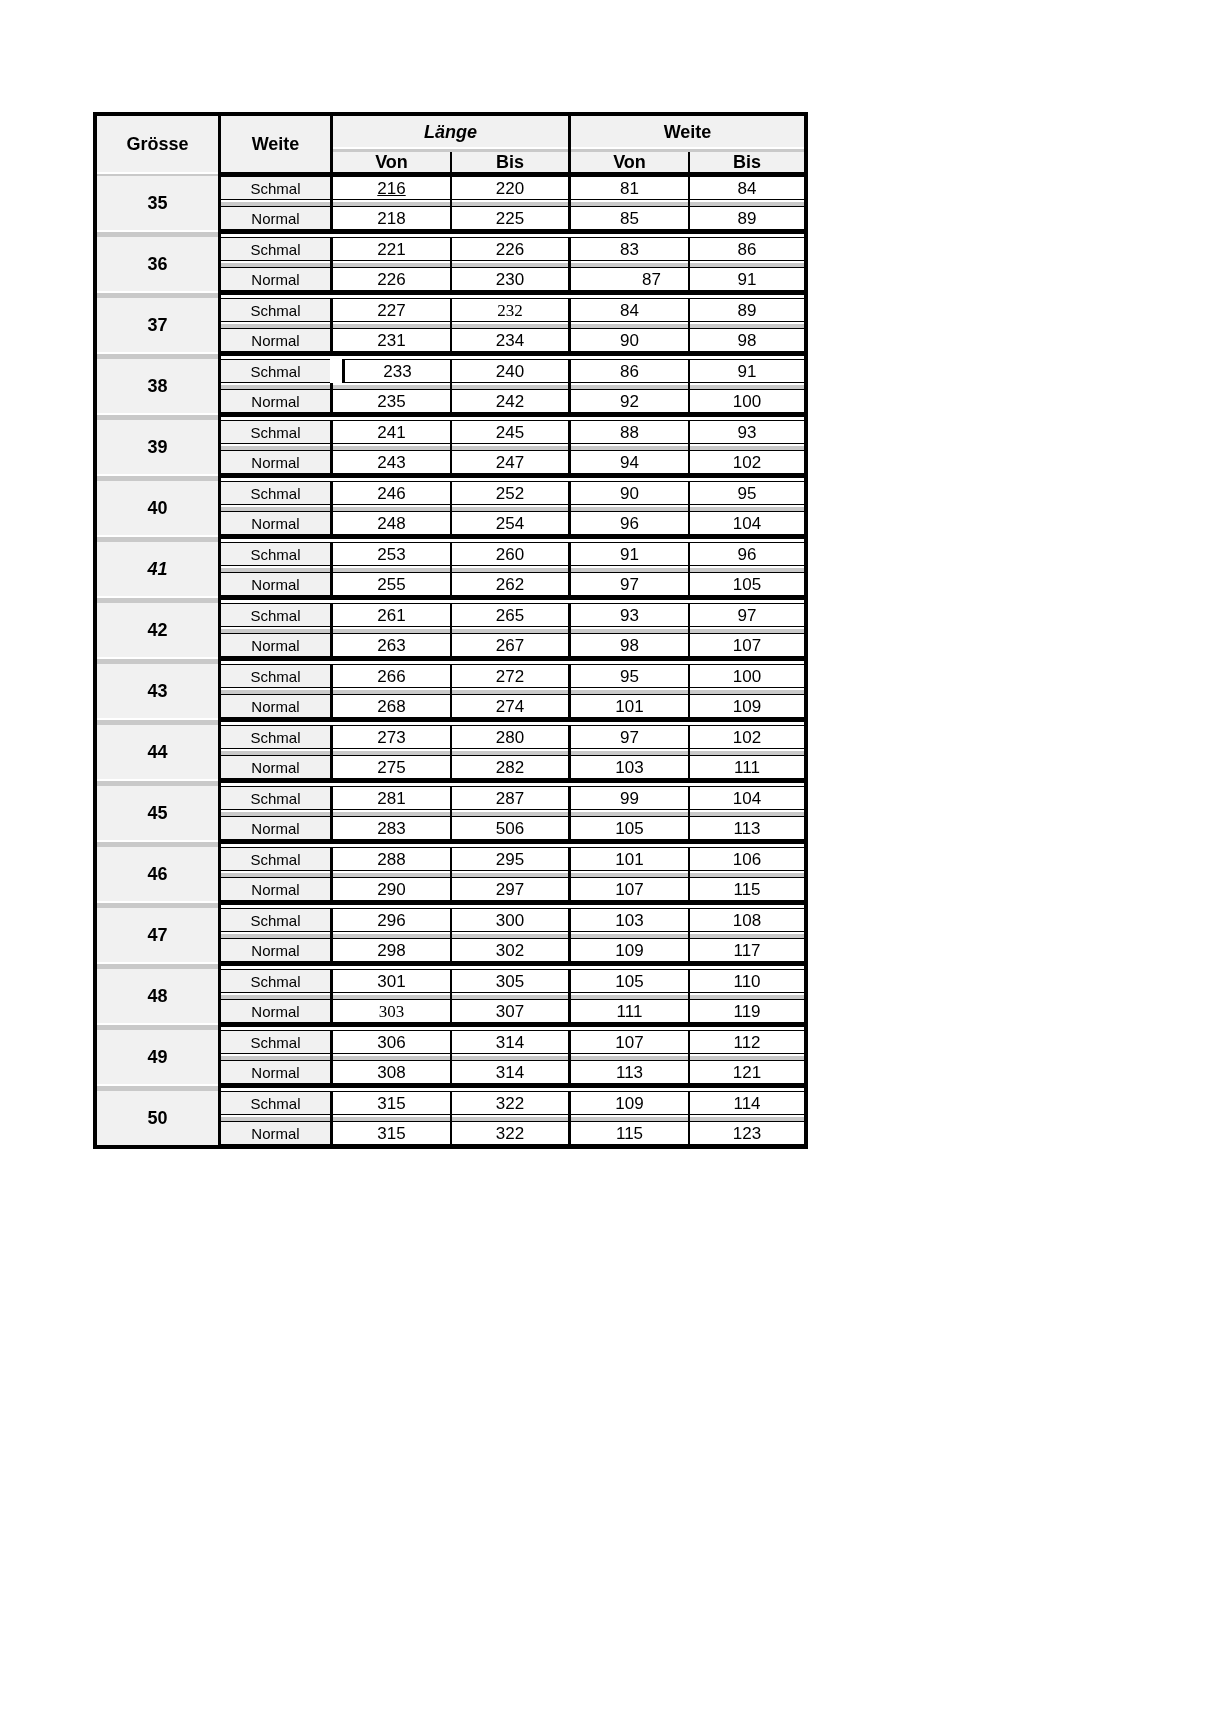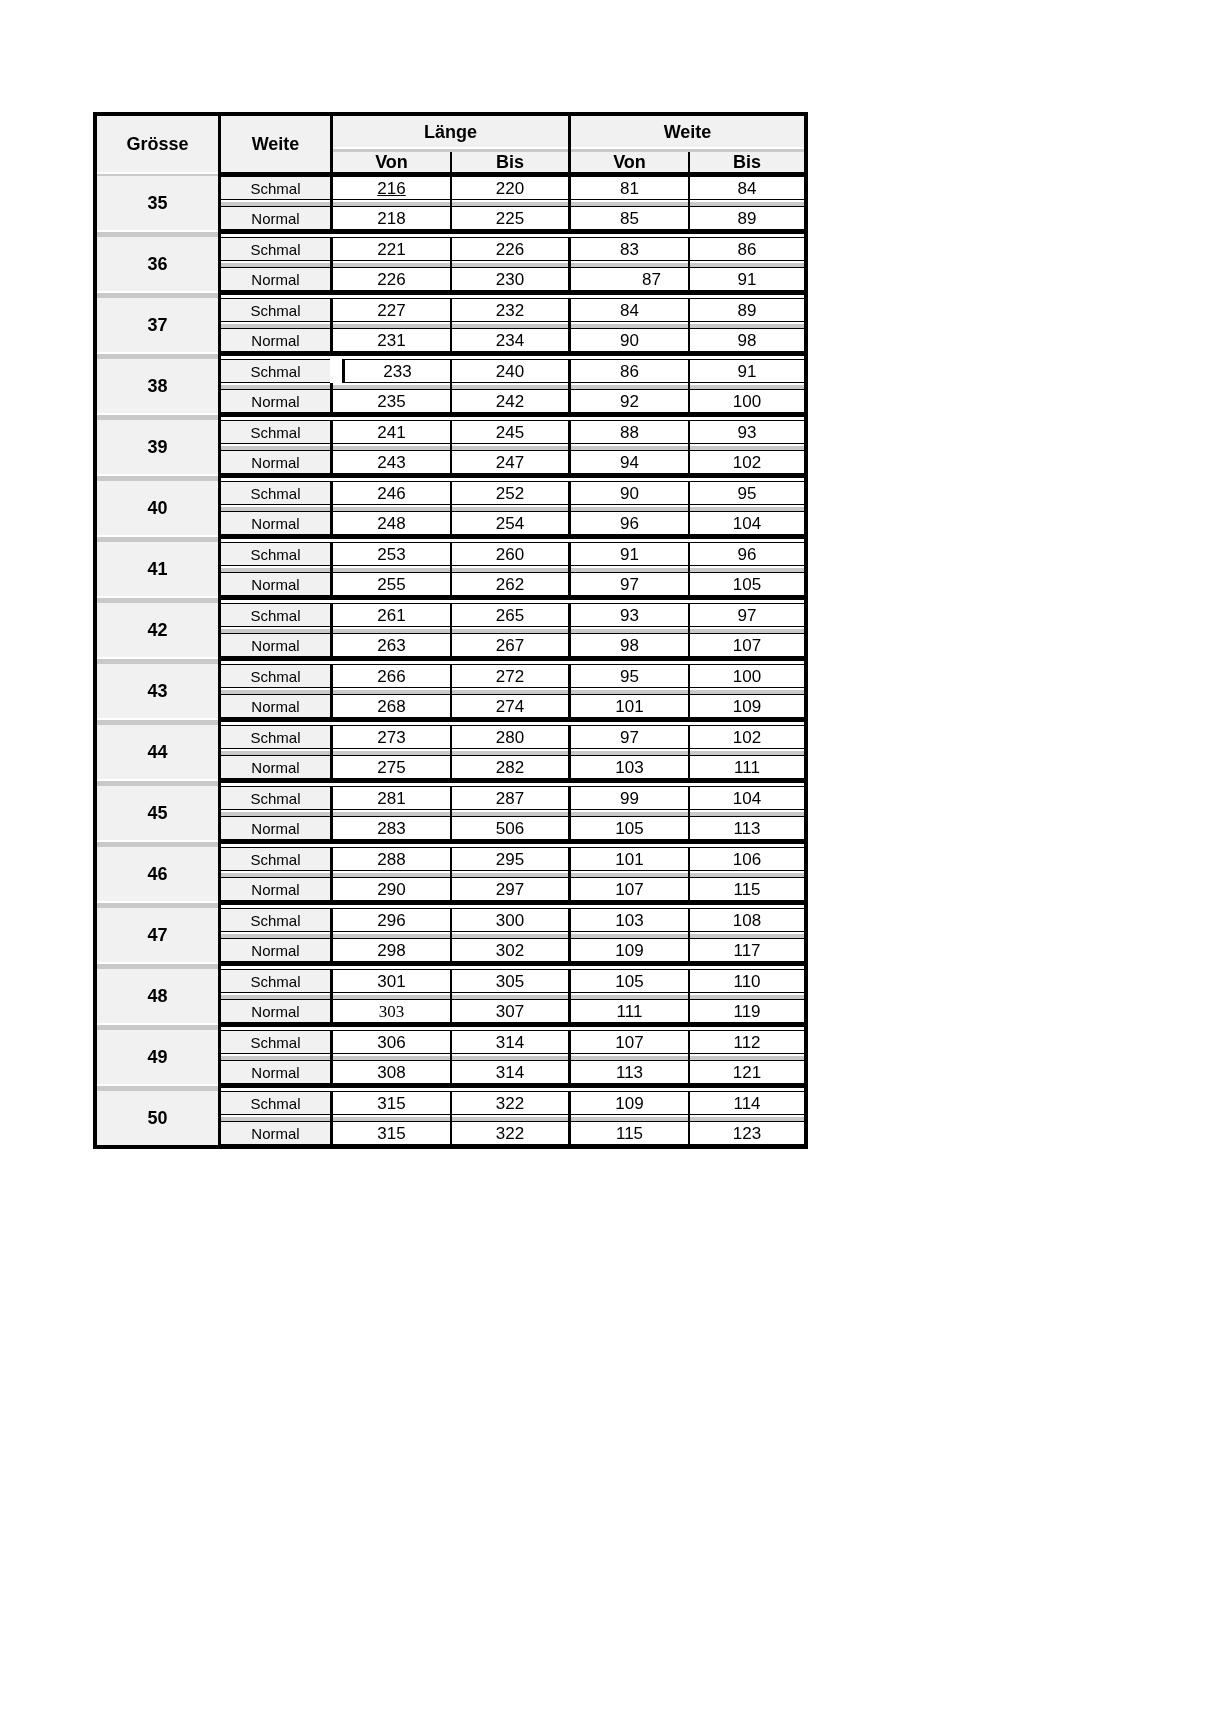--- a/index.html
+++ b/index.html
@@ -60,21 +60,21 @@
   }
 </style>
 </head>
 <body>
 
 <div class="page">
   <div class="size-table">
 
     <div class="cell gray hdr" style="grid-column:1; grid-row:1 / span 3;">Grösse</div>
     <div class="cell gray hdr bl3" style="grid-column:2; grid-row:1 / span 3;">Weite</div>
-    <div class="cell gray hdr bl3" style="grid-column:3 / span 2; grid-row:1;">Länge</div>
+    <div class="cell gray hdr bl3" style="grid-column:3 / span 2; grid-row:1;font-style:italic;">Länge</div>
     <div class="cell gray hdr bl3" style="grid-column:5 / span 2; grid-row:1;">Weite</div>
 
     <div class="sep bl3" style="grid-column:3 / span 2; grid-row:2;"></div>
     <div class="sep bl3" style="grid-column:5 / span 2; grid-row:2;"></div>
 
     <div class="cell gray hdr bl3" style="grid-column:3; grid-row:3;">Von</div>
     <div class="cell gray hdr bl2" style="grid-column:4; grid-row:3;">Bis</div>
     <div class="cell gray hdr bl3" style="grid-column:5; grid-row:3;">Von</div>
     <div class="cell gray hdr bl2" style="grid-column:6; grid-row:3;">Bis</div>
 
@@ -113,21 +113,21 @@
       <div class="sep bl3" style="grid-area: 10 / 2;"></div>
       <div class="sep bl3" style="grid-area: 10 / 3;"></div>
       <div class="sep bl2" style="grid-area: 10 / 4;"></div>
       <div class="sep bl3" style="grid-area: 10 / 5;"></div>
       <div class="sep bl2" style="grid-area: 10 / 6;"></div>
       <div class="sep" style="grid-area: 12 / 1;"></div>
       <div class="gsep bl3" style="grid-area: 12 / 2 / auto / span 5;"></div>
       <div class="cell gray size" style="grid-area: 13 / 1 / span 3;">37</div>
       <div class="cell gray lbl bt bb bl3" style="grid-area: 13 / 2;">Schmal</div>
       <div class="cell white num bt bb bl3" style="grid-area: 13 / 3;">227</div>
-      <div class="cell white num bt bb bl2" style="grid-area: 13 / 4;">232</div>
+      <div class="cell white num bt bb bl2" style="grid-area: 13 / 4; font-family: Liberation Serif, serif;">232</div>
       <div class="cell white num bt bb bl3" style="grid-area: 13 / 5;">84</div>
       <div class="cell white num bt bb bl2" style="grid-area: 13 / 6;">89</div>
       <div class="cell gray lbl bt bb bl3" style="grid-area: 15 / 2;">Normal</div>
       <div class="cell white num bt bb bl3" style="grid-area: 15 / 3;">231</div>
       <div class="cell white num bt bb bl2" style="grid-area: 15 / 4;">234</div>
       <div class="cell white num bt bb bl3" style="grid-area: 15 / 5;">90</div>
       <div class="cell white num bt bb bl2" style="grid-area: 15 / 6;">98</div>
       <div class="sep bl3" style="grid-area: 14 / 2;"></div>
       <div class="sep bl3" style="grid-area: 14 / 3;"></div>
       <div class="sep bl2" style="grid-area: 14 / 4;"></div>
@@ -182,21 +182,21 @@
       <div class="cell white num bt bb bl2" style="grid-area: 27 / 4;">254</div>
       <div class="cell white num bt bb bl3" style="grid-area: 27 / 5;">96</div>
       <div class="cell white num bt bb bl2" style="grid-area: 27 / 6;">104</div>
       <div class="sep bl3" style="grid-area: 26 / 2;"></div>
       <div class="sep bl3" style="grid-area: 26 / 3;"></div>
       <div class="sep bl2" style="grid-area: 26 / 4;"></div>
       <div class="sep bl3" style="grid-area: 26 / 5;"></div>
       <div class="sep bl2" style="grid-area: 26 / 6;"></div>
       <div class="sep" style="grid-area: 28 / 1;"></div>
       <div class="gsep bl3" style="grid-area: 28 / 2 / auto / span 5;"></div>
-      <div class="cell gray size" style="grid-area: 29 / 1 / span 3;">41</div>
+      <div class="cell gray size" style="grid-area: 29 / 1 / span 3; font-style: italic;">41</div>
       <div class="cell gray lbl bt bb bl3" style="grid-area: 29 / 2;">Schmal</div>
       <div class="cell white num bt bb bl3" style="grid-area: 29 / 3;">253</div>
       <div class="cell white num bt bb bl2" style="grid-area: 29 / 4;">260</div>
       <div class="cell white num bt bb bl3" style="grid-area: 29 / 5;">91</div>
       <div class="cell white num bt bb bl2" style="grid-area: 29 / 6;">96</div>
       <div class="cell gray lbl bt bb bl3" style="grid-area: 31 / 2;">Normal</div>
       <div class="cell white num bt bb bl3" style="grid-area: 31 / 3;">255</div>
       <div class="cell white num bt bb bl2" style="grid-area: 31 / 4;">262</div>
       <div class="cell white num bt bb bl3" style="grid-area: 31 / 5;">97</div>
       <div class="cell white num bt bb bl2" style="grid-area: 31 / 6;">105</div>

